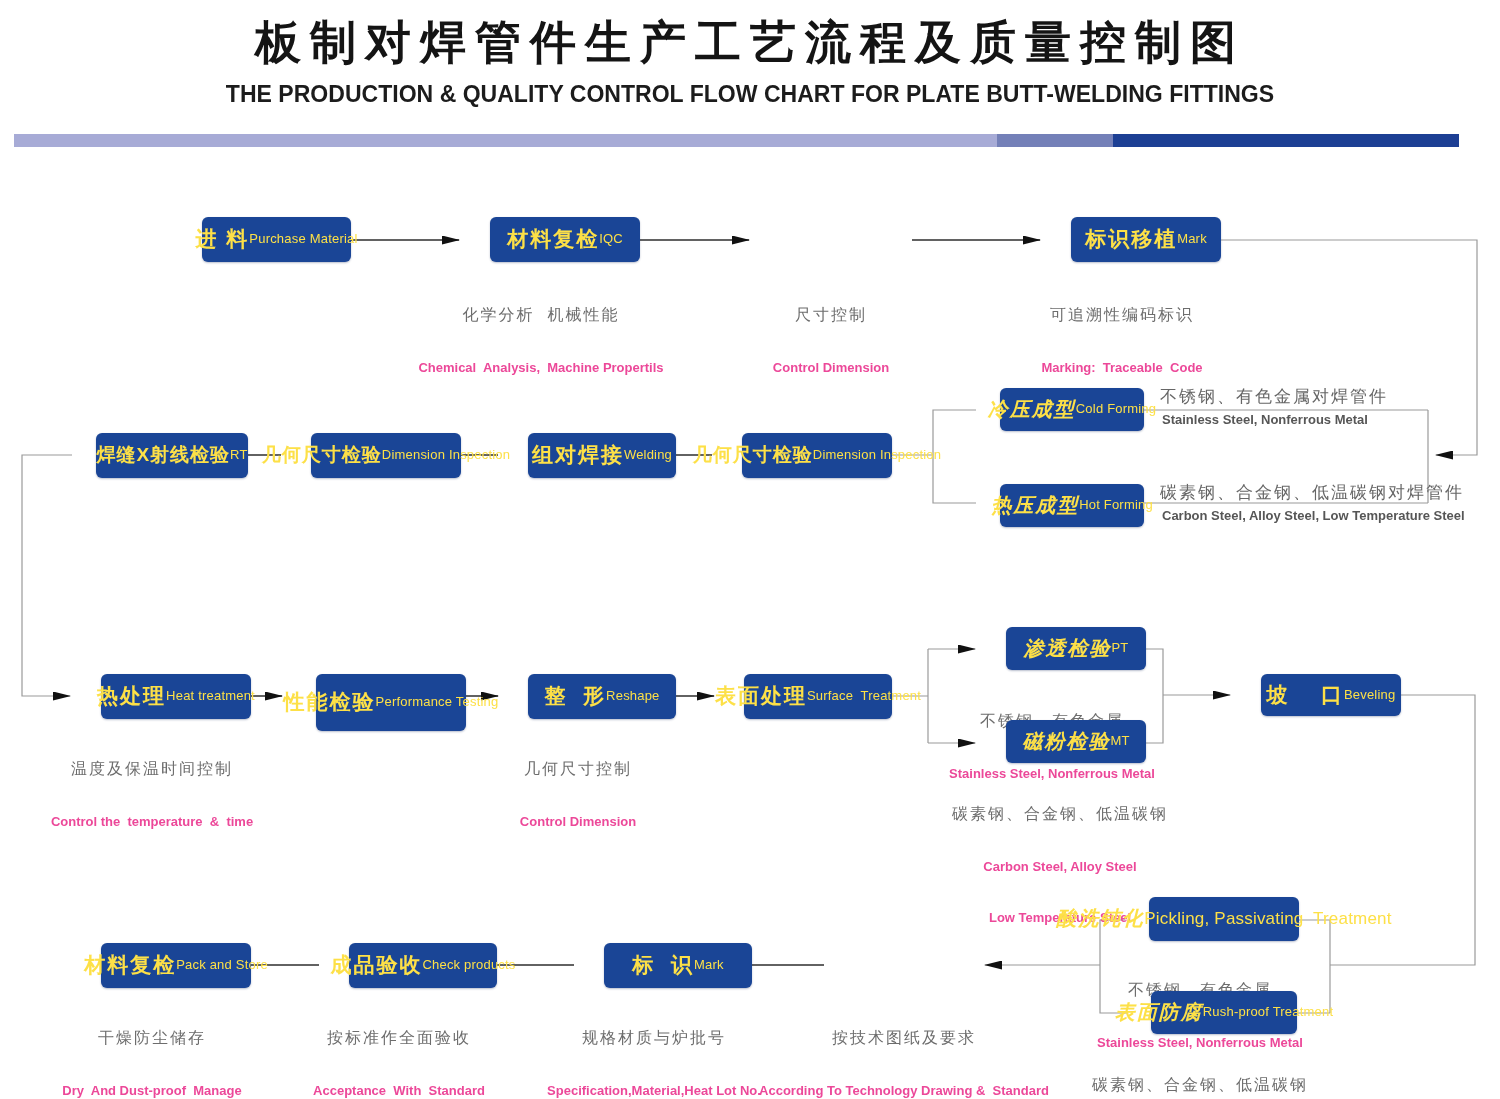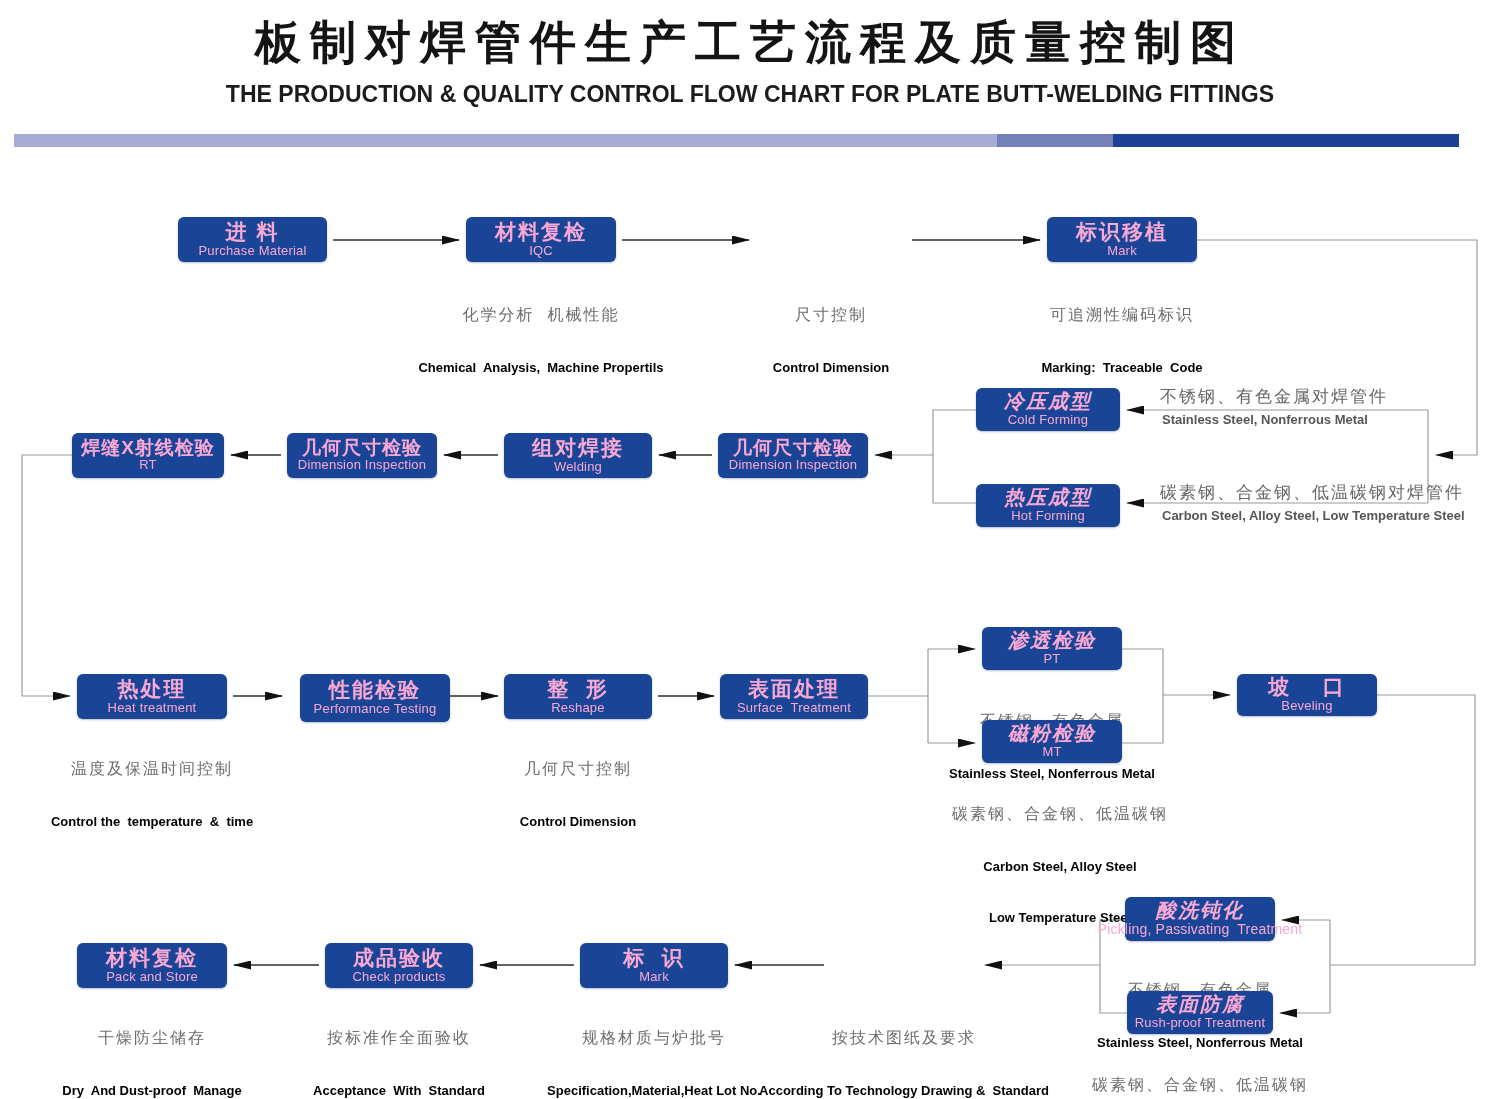--- a/index.html
+++ b/index.html
@@ -18,32 +18,32 @@
     transform:scaleX(0.96);
   }
   .bar{position:absolute;top:134px;height:13px;}
   .bar.light{left:14px;width:983px;background:var(--bar_light,#a7abd6);}
   .bar.mid{left:997px;width:116px;background:var(--bar_mid,#7480b8);}
   .bar.dark{left:1113px;width:346px;background:var(--bar_dark,#1d3f94);}
   svg.wires{position:absolute;left:0;top:0;z-index:1;}
   .route{stroke:#9a9a9a;stroke-width:1.2;fill:none;}
   .flow{stroke:#2e2e2e;stroke-width:1.5;fill:none;}
   .node{
-    position:absolute;z-index:2;background:var(--box_blue,#1a4596);color:#f9a8d4;
-    border-radius:6px;display:flex;flex-direction:column;align-items:center;justify-content:center;
-    text-align:center;box-shadow:0 1px 2px rgba(20,40,90,.3);
+    position:absolute;z-index:2;background:var(--box_blue,#1a4596);color:#fde047;
+    border-radius:6px;display:flex;flex-direction:row;align-items:center;justify-content:center;
+    text-align:center;box-shadow:0 1px 2px rgba(20,40,90,.3);margin-left:24px;
   }
   .node .cn{font-size:21px;font-weight:bold;letter-spacing:2px;line-height:1.08;white-space:pre;}
   .node .en{font-size:13px;line-height:1.12;white-space:pre;letter-spacing:.2px;}
   .node.small .cn{font-size:20px;font-style:italic;}
   .node.tight .cn{font-size:19px;letter-spacing:1px;}
-  .node.pickle .en{font-size:14px;}
+  .node.pickle .en{font-size:17px;}
   .note{position:absolute;z-index:2;transform:translateX(-50%);text-align:center;white-space:pre;}
   .note-cn{font-size:16px;color:#6d6d6d;letter-spacing:2px;line-height:1.12;}
-  .note-en{font-size:13px;font-weight:bold;color:#000000;line-height:1.18;}
+  .note-en{font-size:13px;font-weight:bold;color:#ec4899;line-height:1.18;}
   .side{position:absolute;z-index:2;white-space:pre;}
   .side-cn{font-size:17px;color:#666;letter-spacing:2px;}
   .side-en{font-size:13px;font-weight:bold;color:#565656;}
 </style>
 </head>
 <body>
 
 <div id="canvas">
 
   <div class="title-cn">板制对焊管件生产工艺流程及质量控制图</div>
@@ -158,21 +158,21 @@
   </div>
 
   <div class="node" style="left:77px;top:674px;width:150px;height:45px">
     <div class="cn">热处理</div>
     <div class="en">Heat treatment</div>
   </div>
   <div class="note" style="left:152px;top:724px">
     <div class="note-cn">温度及保温时间控制</div>
     <div class="note-en">Control the  temperature  &amp;  time</div>
   </div>
-  <div class="node" style="left:300px;top:674px;width:150px;height:48px">
+  <div class="node" style="left:292px;top:674px;width:150px;height:57px">
     <div class="cn">性能检验</div>
     <div class="en">Performance Testing</div>
   </div>
   <div class="node" style="left:504px;top:674px;width:148px;height:45px">
     <div class="cn">整  形</div>
     <div class="en">Reshape</div>
   </div>
   <div class="note" style="left:578px;top:724px">
     <div class="note-cn">几何尺寸控制</div>
     <div class="note-en">Control Dimension</div>

